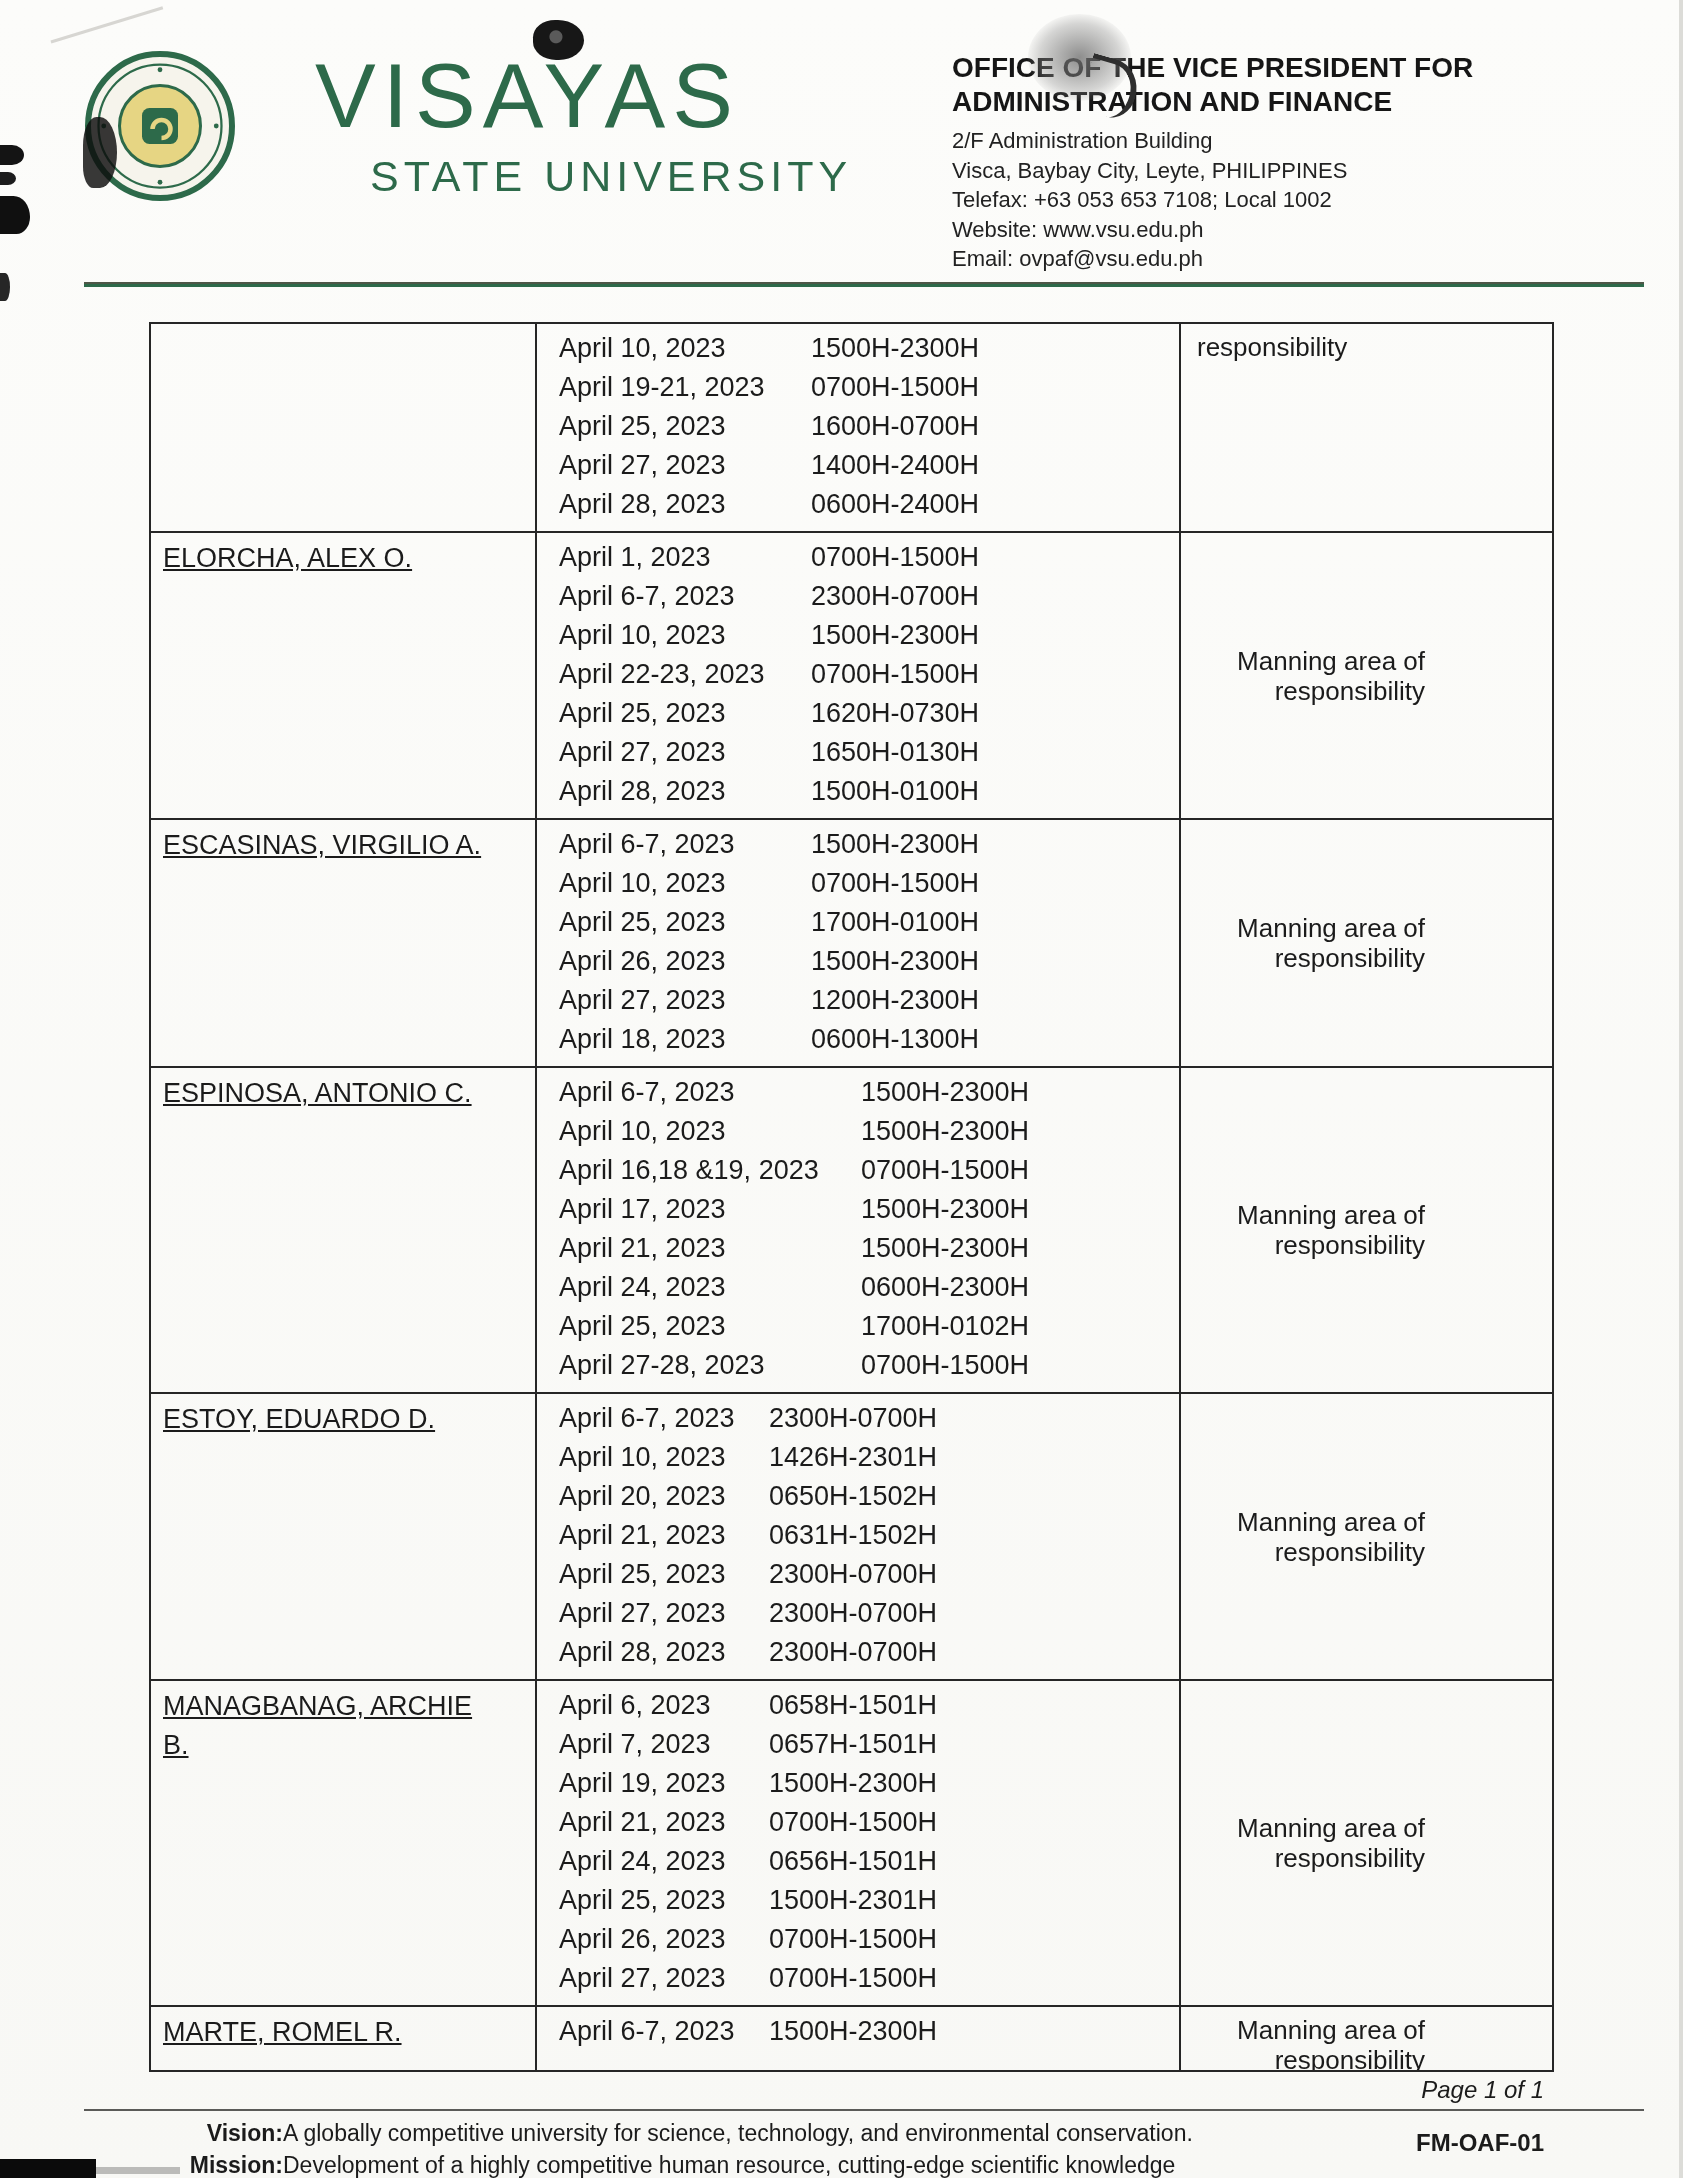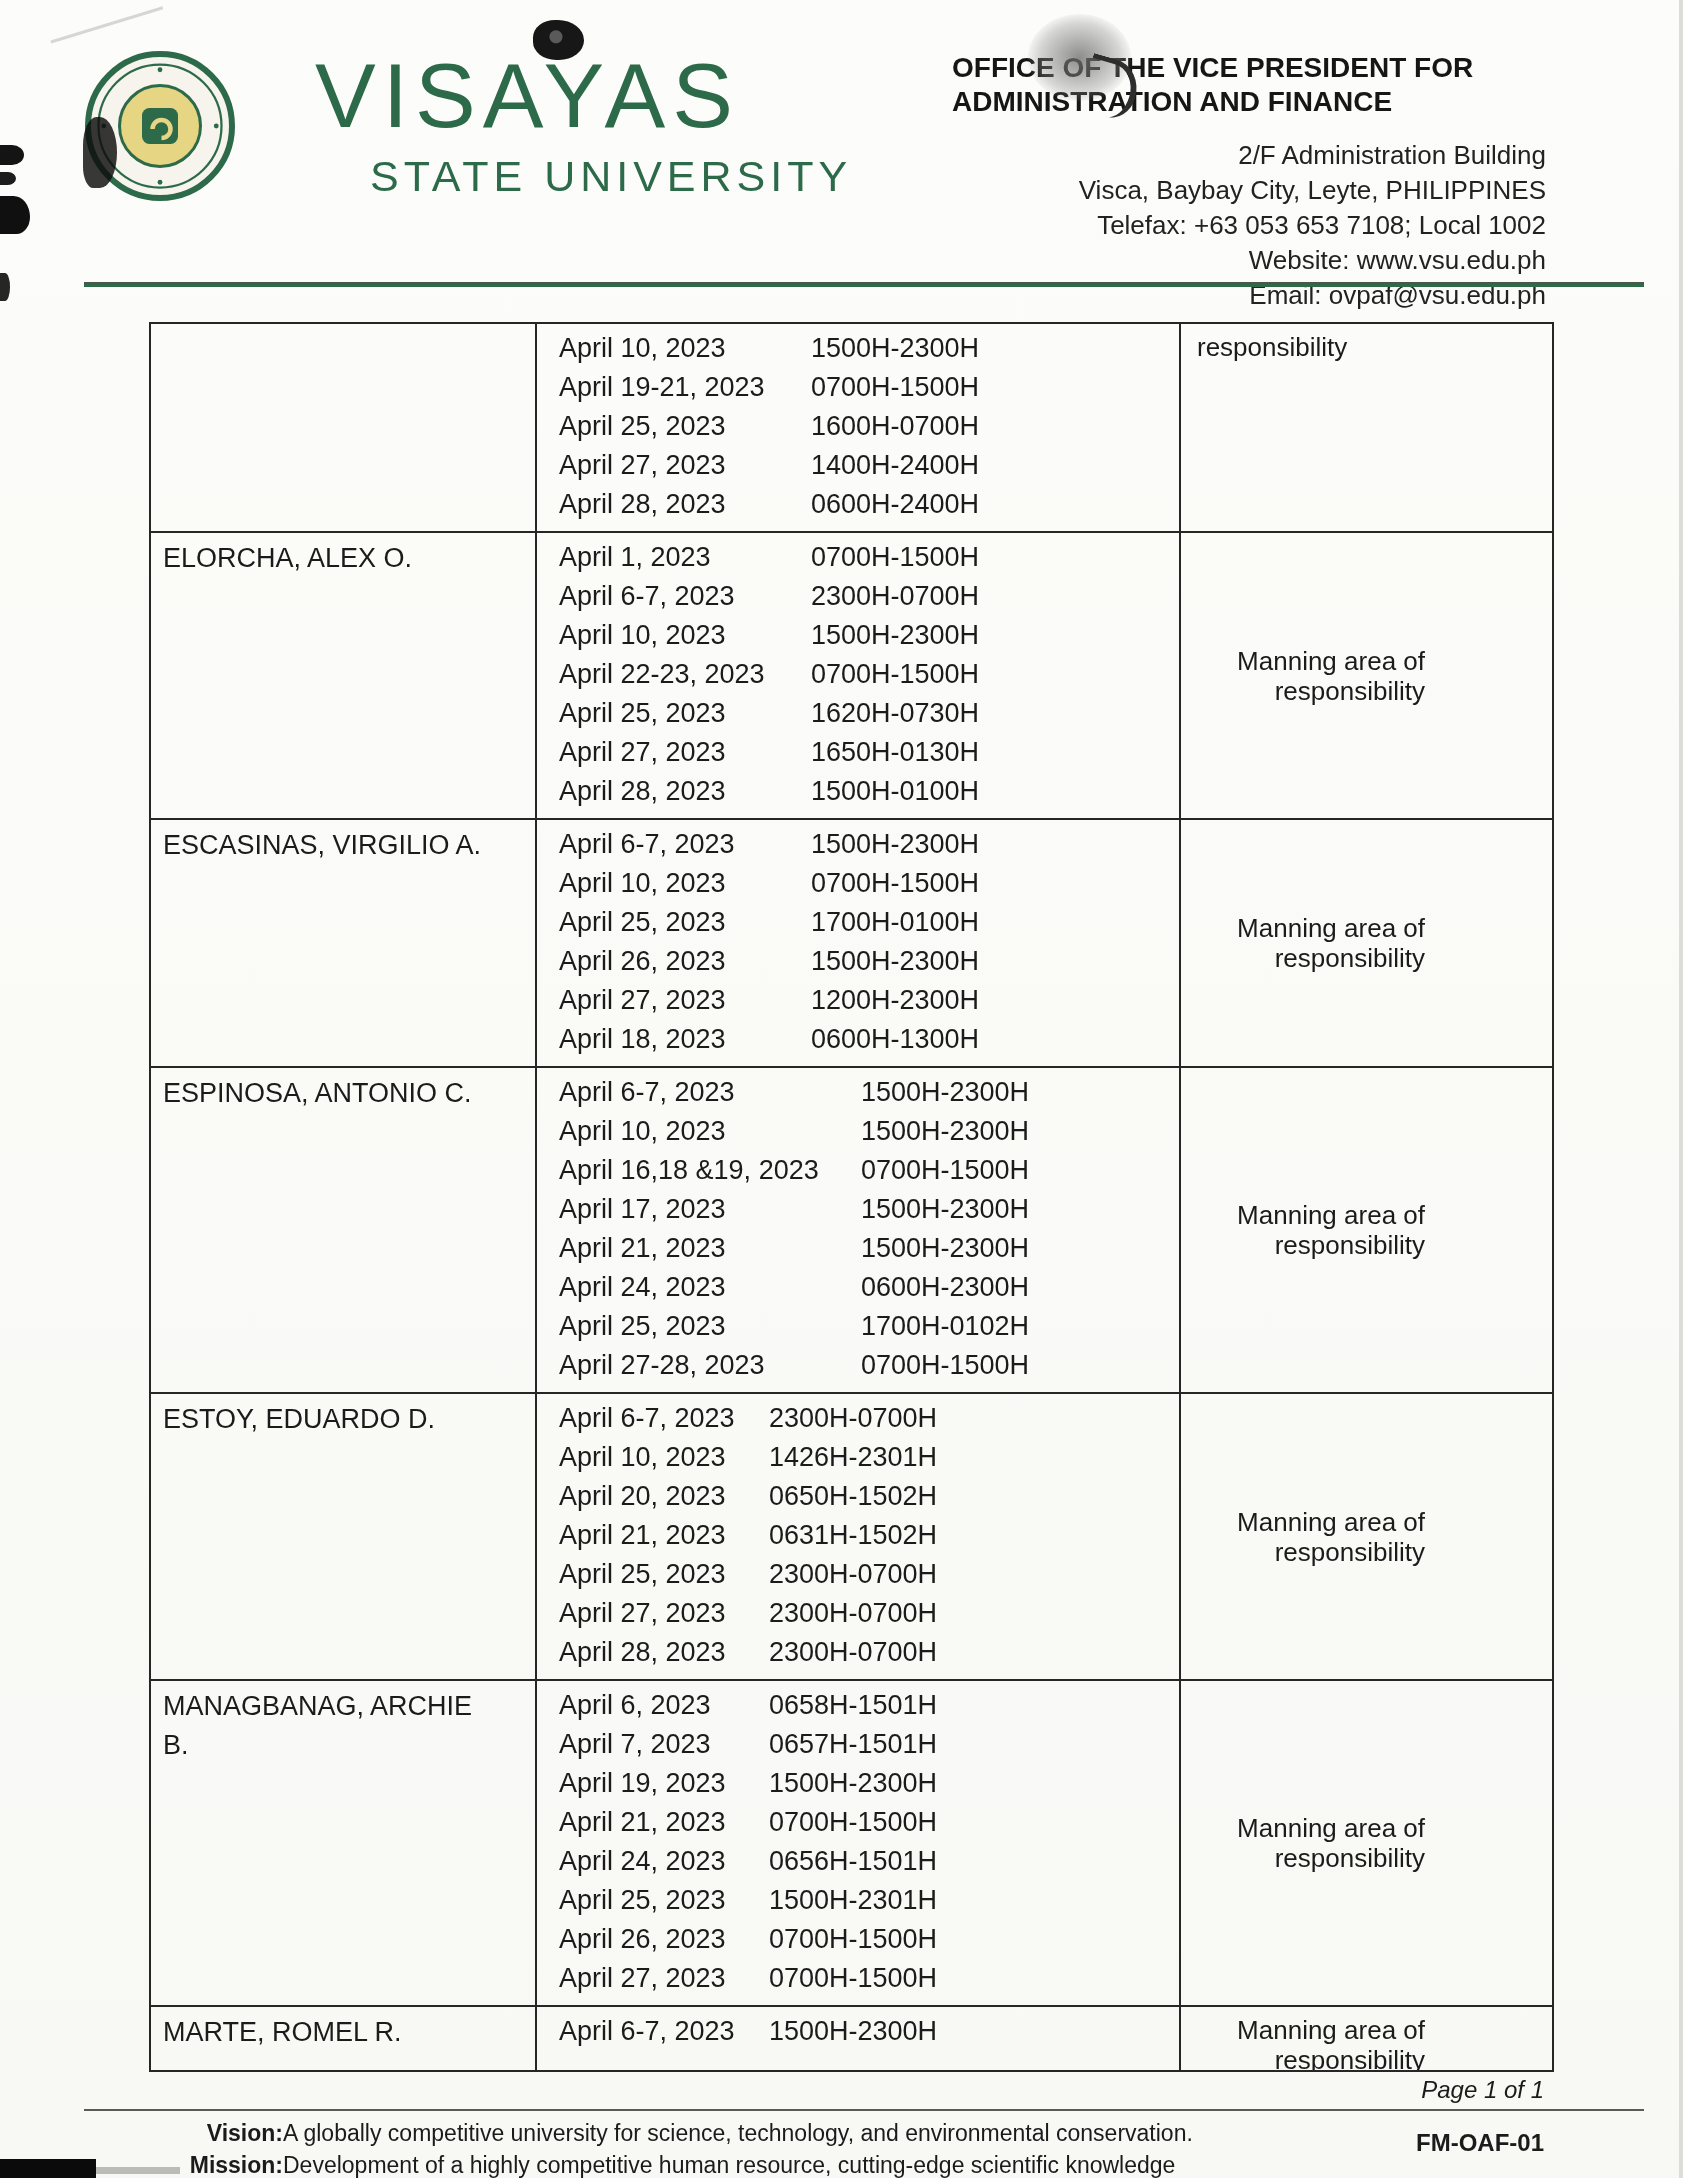--- a/index.html
+++ b/index.html
@@ -17,37 +17,37 @@
   }
 
   
   .seal{position:absolute;left:85px;top:51px;width:150px;height:150px;}
   .wordmark{position:absolute;left:315px;top:48px;color:var(--green);}
   .wordmark .big{font-size:91px;letter-spacing:7px;line-height:1.05;}
   .wordmark .sub{font-size:43px;letter-spacing:5px;margin-left:55px;margin-top:8px;}
 
   .office-block{position:absolute;left:952px;top:51px;width:594px;}
   .office-title{font-size:28px;font-weight:bold;line-height:1.2;color:#161616;}
-  .office-contact{margin-top:20px;font-size:26px;line-height:1.34;color:#222;text-align:right;}
+  .office-contact{margin-top:8px;font-size:22px;line-height:1.34;color:#222;}
 
   .green-rule{
     position:absolute;left:84px;top:282px;width:1560px;height:3px;
     background:var(--green);border-top:2px solid #4d5747;
   }
 
   
   .sched-table{
     position:absolute;left:149px;top:322px;width:1401px;height:1746px;
     border:2px solid #262626;overflow:hidden;box-sizing:content-box;
   }
   .trow{display:grid;grid-template-columns:386px 644px 367px;border-top:2px solid #262626;}
   .trow:first-child{border-top:none;}
   .cell{box-sizing:border-box;}
   .name-cell{border-right:2px solid #262626;padding:6px 12px;}
-  .emp-name{font-size:27px;line-height:39px;white-space:pre-line;}
+  .emp-name{font-size:27px;line-height:39px;white-space:pre-line;text-decoration:underline;}
   .sched-cell{border-right:2px solid #262626;padding:5px 8px 7px 22px;}
   .sched-line{display:flex;line-height:39px;font-size:27px;}
   .sched-date{width:252px;flex:none;}
   .sched-time{flex:none;}
   .trow:nth-child(4) .sched-date{width:302px;}
   .trow:nth-child(5) .sched-date,
   .trow:nth-child(6) .sched-date,
   .trow:nth-child(7) .sched-date{width:210px;}
   .remark-cell{padding:8px 16px;display:flex;align-items:center;}
   .remark{font-size:26px;line-height:30px;max-width:228px;text-align:right;}

